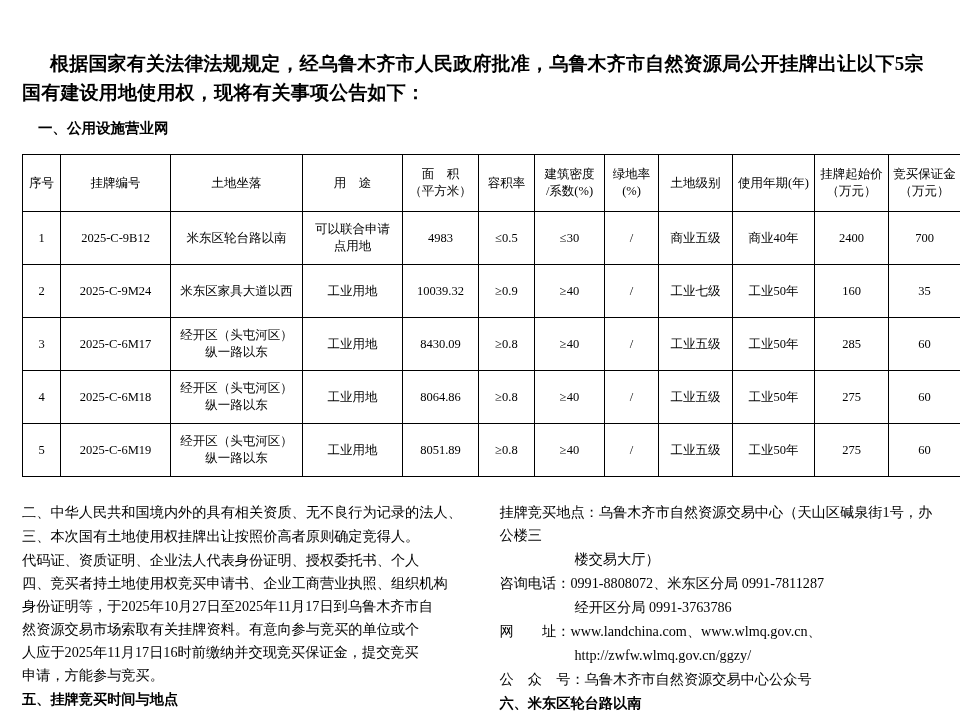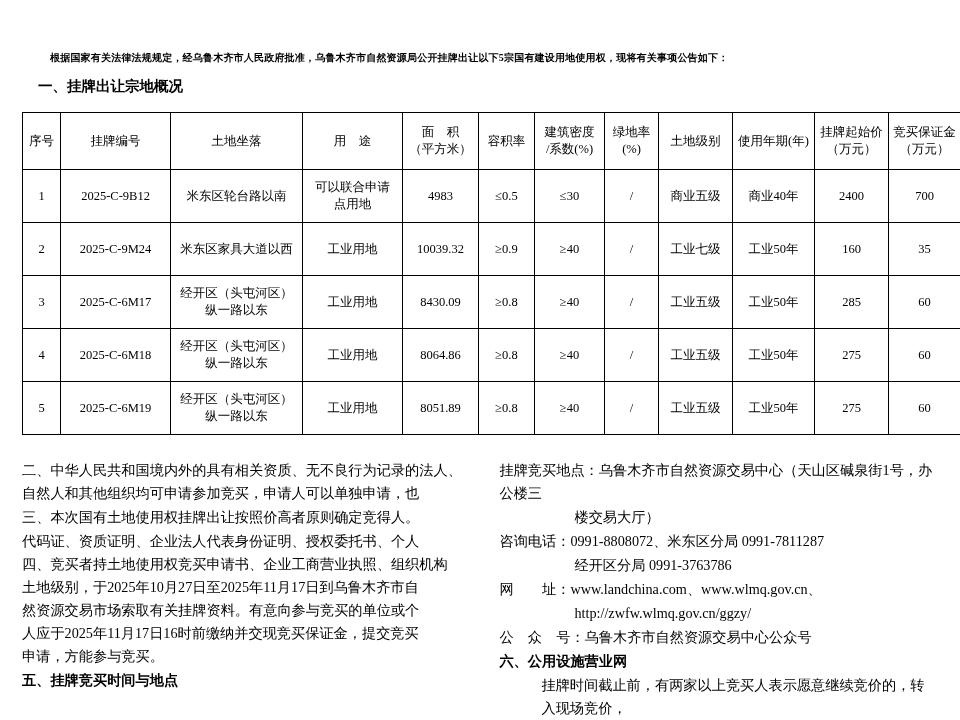--- a/index.html
+++ b/index.html
@@ -15,21 +15,21 @@
     overflow: hidden;
   }
   .page {
     position: relative;
     width: 960px;
     height: 720px;
     box-sizing: border-box;
     padding: 0 22px;
   }
   .intro {
-    font-size: 10px;
+    font-size: 19px;
     font-weight: bold;
     line-height: 1.5;
     padding: 50px 0 10px 0;
     text-indent: 28px;
     letter-spacing: 0.2px;
   }
   .section-head {
     font-size: 14.5px;
     font-weight: bold;
     margin: 2px 0 6px 16px;
@@ -85,21 +85,21 @@
   .r-indent { padding-left: 42px; }
   .r-indent2 { padding-left: 75px; }
 </style>
 </head>
 <body>
 
 <div class="page">
 
   <div class="intro">根据国家有关法律法规规定，经乌鲁木齐市人民政府批准，乌鲁木齐市自然资源局公开挂牌出让以下5宗国有建设用地使用权，现将有关事项公告如下：</div>
 
-  <div class="section-head">一、挂牌出让宗地概况</div>
+  <div class="section-head">一、公用设施营业网</div>
 
   <table class="land">
     <colgroup>
       <col style="width:38px">
       <col style="width:110px">
       <col style="width:132px">
       <col style="width:100px">
       <col style="width:76px">
       <col style="width:56px">
       <col style="width:70px">
@@ -258,27 +258,26 @@
 
       </tr>
     </tbody>
   </table>
 
   <div class="cols">
 
     <div class="col-left">
       <div class="para hang">
         <div>二、中华人民共和国境内外的具有相关资质、无不良行为记录的法人、</div>
-        <div>自然人和其他组织均可申请参加竞买，申请人可以单独申请，也</div>
       </div>
       <div class="para">三、本次国有土地使用权挂牌出让按照价高者原则确定竞得人。</div>
       <div class="para hang">
         <div>代码证、资质证明、企业法人代表身份证明、授权委托书、个人</div>
         <div>四、竞买者持土地使用权竞买申请书、企业工商营业执照、组织机构</div>
-        <div>土地级别，于2025年10月27日至2025年11月17日到乌鲁木齐市自</div>
+        <div>身份证明等，于2025年10月27日至2025年11月17日到乌鲁木齐市自</div>
         <div>然资源交易市场索取有关挂牌资料。有意向参与竞买的单位或个</div>
         <div>人应于2025年11月17日16时前缴纳并交现竞买保证金，提交竞买</div>
         <div>申请，方能参与竞买。</div>
       </div>
       <div class="para bold">五、挂牌竞买时间与地点</div>
 
     </div>
 
     <div class="col-right">
       <div class="r-line">
@@ -287,20 +286,20 @@
       <div class="r-line r-indent2">楼交易大厅）</div>
       <div class="r-line">咨询电话：0991-8808072、米东区分局  0991-7811287</div>
       <div class="r-line r-indent2">经开区分局 0991-3763786</div>
       <div class="r-line">
         <span class="lbl">网　　址：</span><span>www.landchina.com、www.wlmq.gov.cn、</span>
       </div>
       <div class="r-line r-indent2">http://zwfw.wlmq.gov.cn/ggzy/</div>
       <div class="r-line">
         <span class="lbl">公　众　号：</span><span>乌鲁木齐市自然资源交易中心公众号</span>
       </div>
-      <div class="r-line bold">六、公用设施营业网</div>
+      <div class="r-line bold">六、米东区轮台路以南</div>
       <div class="r-line r-indent">挂牌时间截止前，有两家以上竞买人表示愿意继续竞价的，转入现场竞价，</div>
 
     </div>
 
   </div>
 
 </div>
 
 </body></html>

